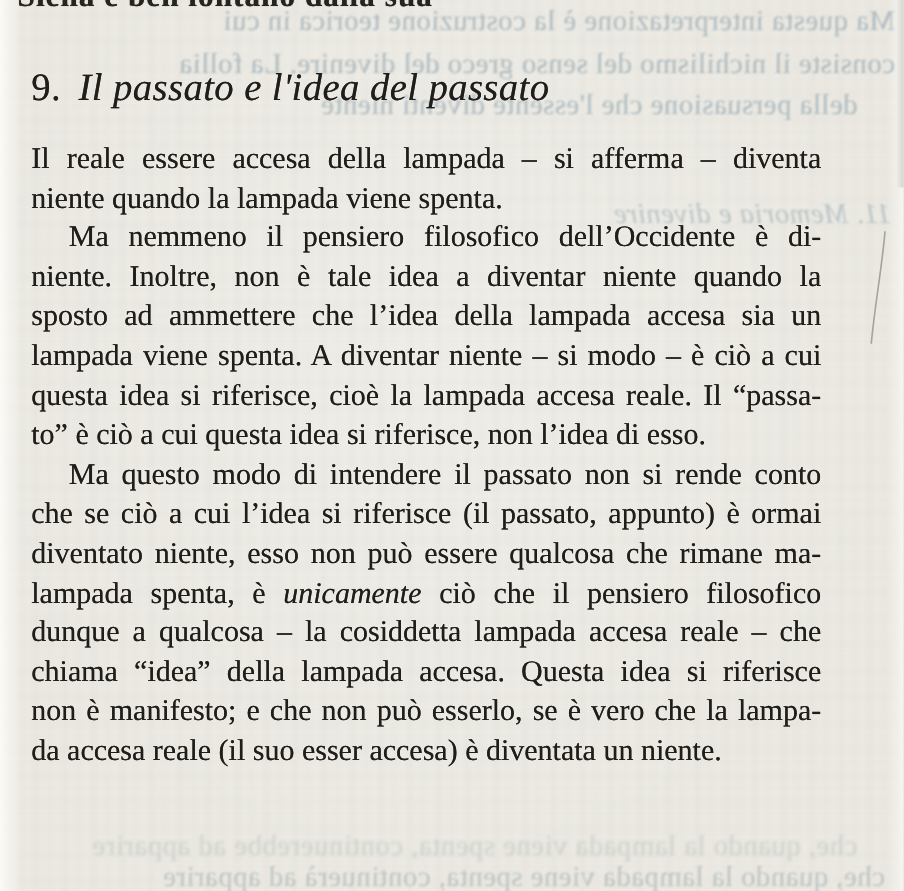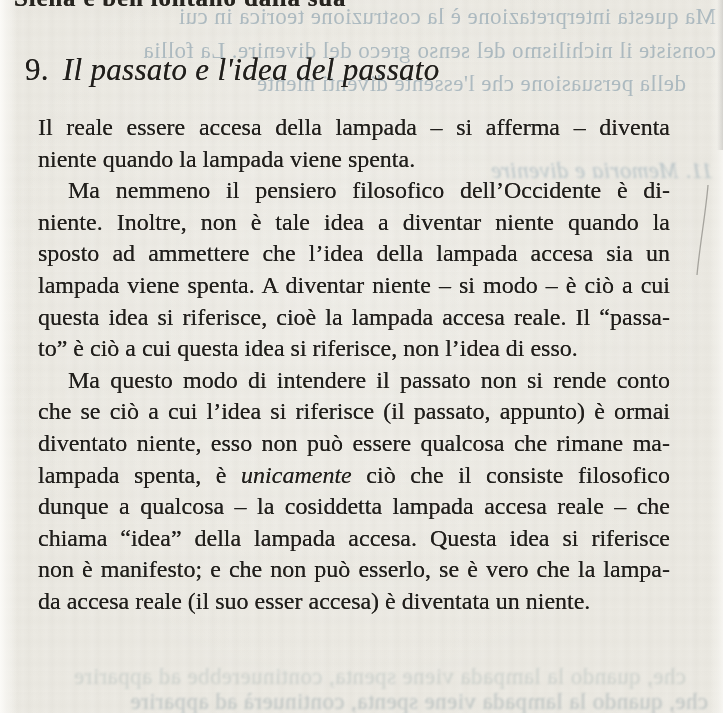--- a/index.html
+++ b/index.html
@@ -42,21 +42,21 @@
     color:rgba(122,150,168,0.42);filter:blur(0.9px);}
   .bl-b1{top:664px;left:26px;width:660px;color:rgba(140,158,160,0.30);filter:blur(1.1px);}
   .bl-b2{top:689px;left:20px;width:688px;color:rgba(128,148,155,0.42);filter:blur(0.9px);}
   
   .heading{position:absolute;top:52px;left:25px;margin:0;
     font-size:31px;font-weight:400;letter-spacing:0.3px;
     text-shadow:0 0 0.5px rgba(32,30,27,0.8);}
   .heading .num{font-style:normal;margin-right:14px;}
   .heading .title{font-style:italic;}
   
-  .body-text{position:absolute;top:112px;left:38px;width:632px;
+  .body-text{position:absolute;top:112px;left:25px;width:632px;
     font-size:24px;line-height:31.6px;
     text-shadow:0 0 0.5px rgba(32,30,27,0.85);}
   .line{text-align:justify;text-align-last:justify;}
   .line.end{text-align:left;text-align-last:left;font-family:Liberation Serif, serif;}
   .line.indent{padding-left:30px;}
   .line i{font-style:italic;}
   
   .artifact{position:absolute;top:183px;left:690px;}
 </style>
 </head>
@@ -89,21 +89,21 @@
       <div class="line end"><span>niente quando la lampada viene spenta.</span></div>
       <div class="line indent"><span>Ma nemmeno il pensiero filosofico dell’Occidente è di-</span></div>
       <div class="line"><span>niente. Inoltre, non è tale idea a diventar niente quando la</span></div>
       <div class="line"><span>sposto ad ammettere che l’idea della lampada accesa sia un</span></div>
       <div class="line"><span>lampada viene spenta. A diventar niente – si modo – è ciò a cui</span></div>
       <div class="line"><span>questa idea si riferisce, cioè la lampada accesa reale. Il “passa-</span></div>
       <div class="line end"><span>to” è ciò a cui questa idea si riferisce, non l’idea di esso.</span></div>
       <div class="line indent"><span>Ma questo modo di intendere il passato non si rende conto</span></div>
       <div class="line"><span>che se ciò a cui l’idea si riferisce (il passato, appunto) è ormai</span></div>
       <div class="line"><span>diventato niente, esso non può essere qualcosa che rimane ma-</span></div>
-      <div class="line"><span>lampada spenta, è </span><i>unicamente</i><span> ciò che il consiste filosofico</span></div>
+      <div class="line"><span>lampada spenta, è </span><i>unicamente</i><span> ciò che il pensiero filosofico</span></div>
       <div class="line"><span>dunque a qualcosa – la cosiddetta lampada accesa reale – che</span></div>
       <div class="line"><span>chiama “idea” della lampada accesa. Questa idea si riferisce</span></div>
       <div class="line"><span>non è manifesto; e che non può esserlo, se è vero che la lampa-</span></div>
       <div class="line end"><span>da accesa reale (il suo esser accesa) è diventata un niente.</span></div>
     </div>
 
   <div id="bleed-bottom">
       <div class="bleedline bl-b1">che, quando la lampada viene spenta, continuerebbe ad apparire</div>
       <div class="bleedline bl-b2">che, quando la lampada viene spenta, continuerà ad apparire</div>
     </div>

